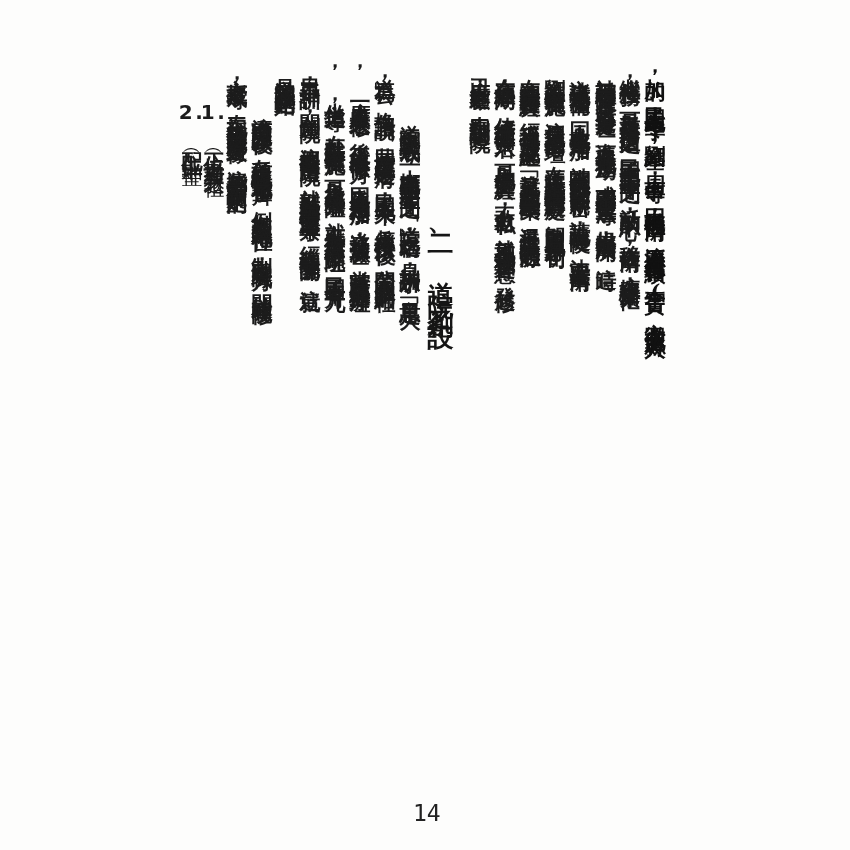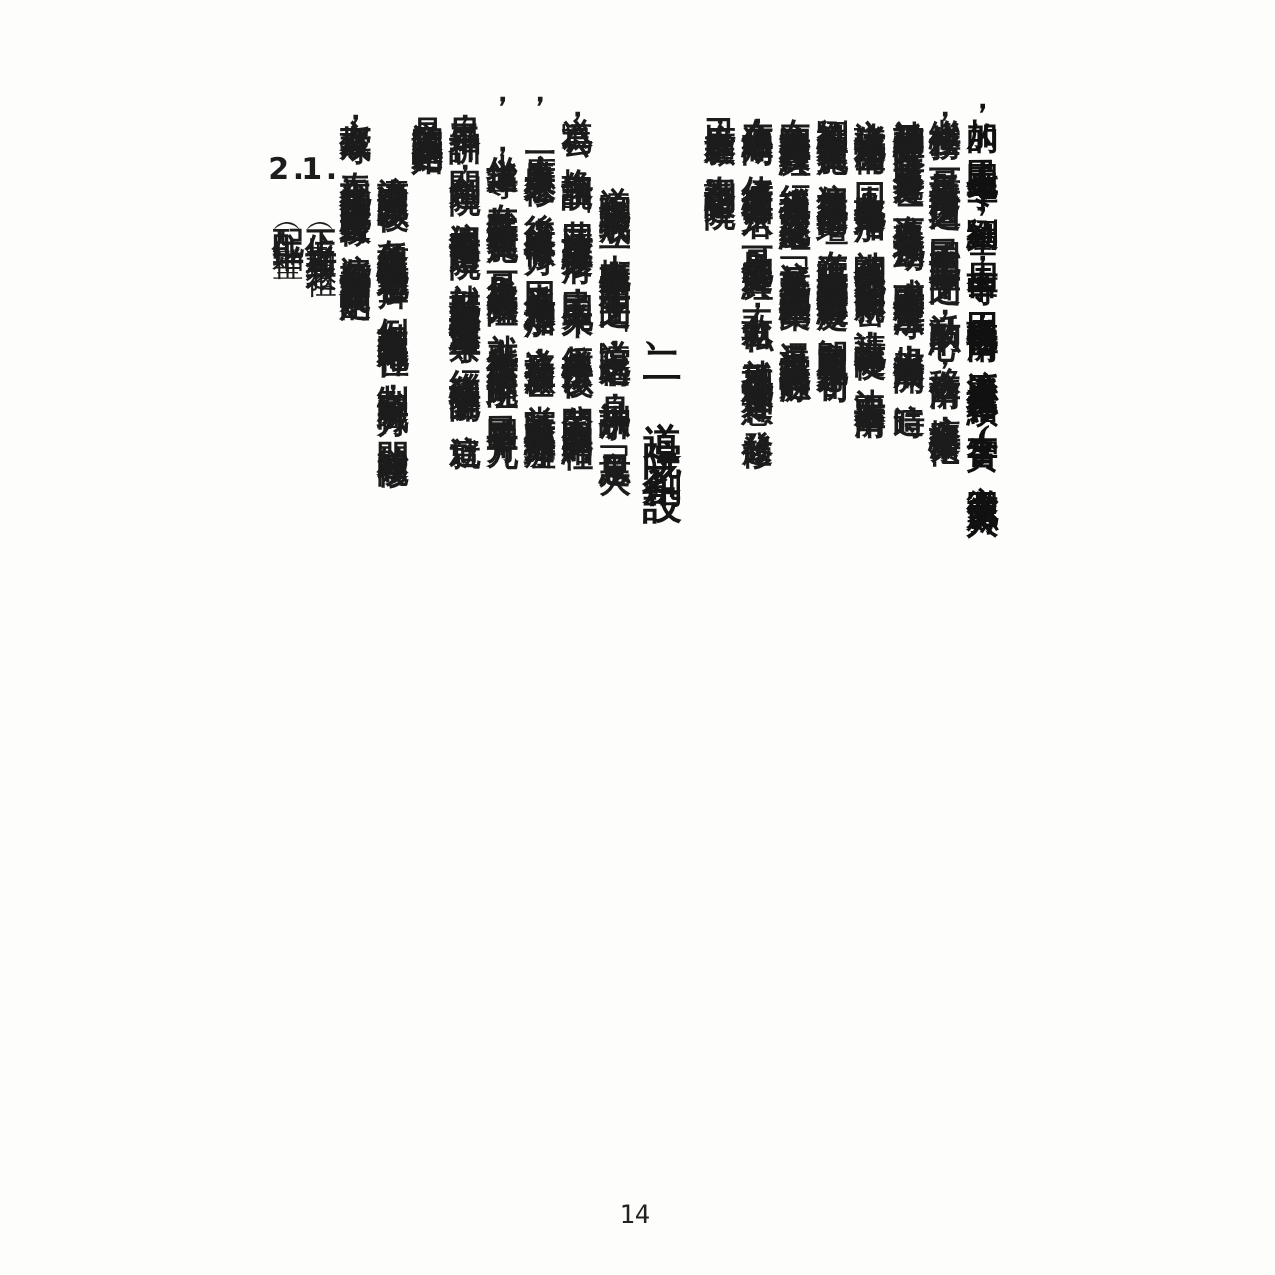--- a/index.html
+++ b/index.html
@@ -49,21 +49,21 @@
     text-orientation: mixed;
     writing-mode: horizontal-tb;
     display: inline-block;
     margin-bottom: 12px;
   }
   .list-label { font-weight: 700; font-family: "DejaVu Sans", "Liberation Sans", sans-serif; }
   .list-note { font-weight: 500; }
   .page-number {
     position: absolute; left: 413px; top: 800px;
     font-family: "DejaVu Sans Mono", "Liberation Mono", monospace;
-    font-size: 17px; color: #222;
+    font-size: 23px; color: #222;
   }
 </style>
 </head>
 <body>
 
 <div class="page">
 
   <div class="col bold" style="left:643px; top:62px;">加的，民國七年冬季，劉紹基，周吉中等，因職轉住濟南，濟縣之壇依舊存續，李智貫(安徽省合肥縣人)</div>
   <div class="col" style="left:618px; top:62px;">繼接任務，可是種了濟南移壇之因，民國七年至民國十年之間，活動的中心，移在濟南，壇務逐漸繁忙，</div>
   <div class="col" style="left:594px; top:62px;">神託已經不僅限在一身一己之修身處世，進而修道化救世刼，或者開示修貫坐法等，規模漸漸展開，這時</div>

